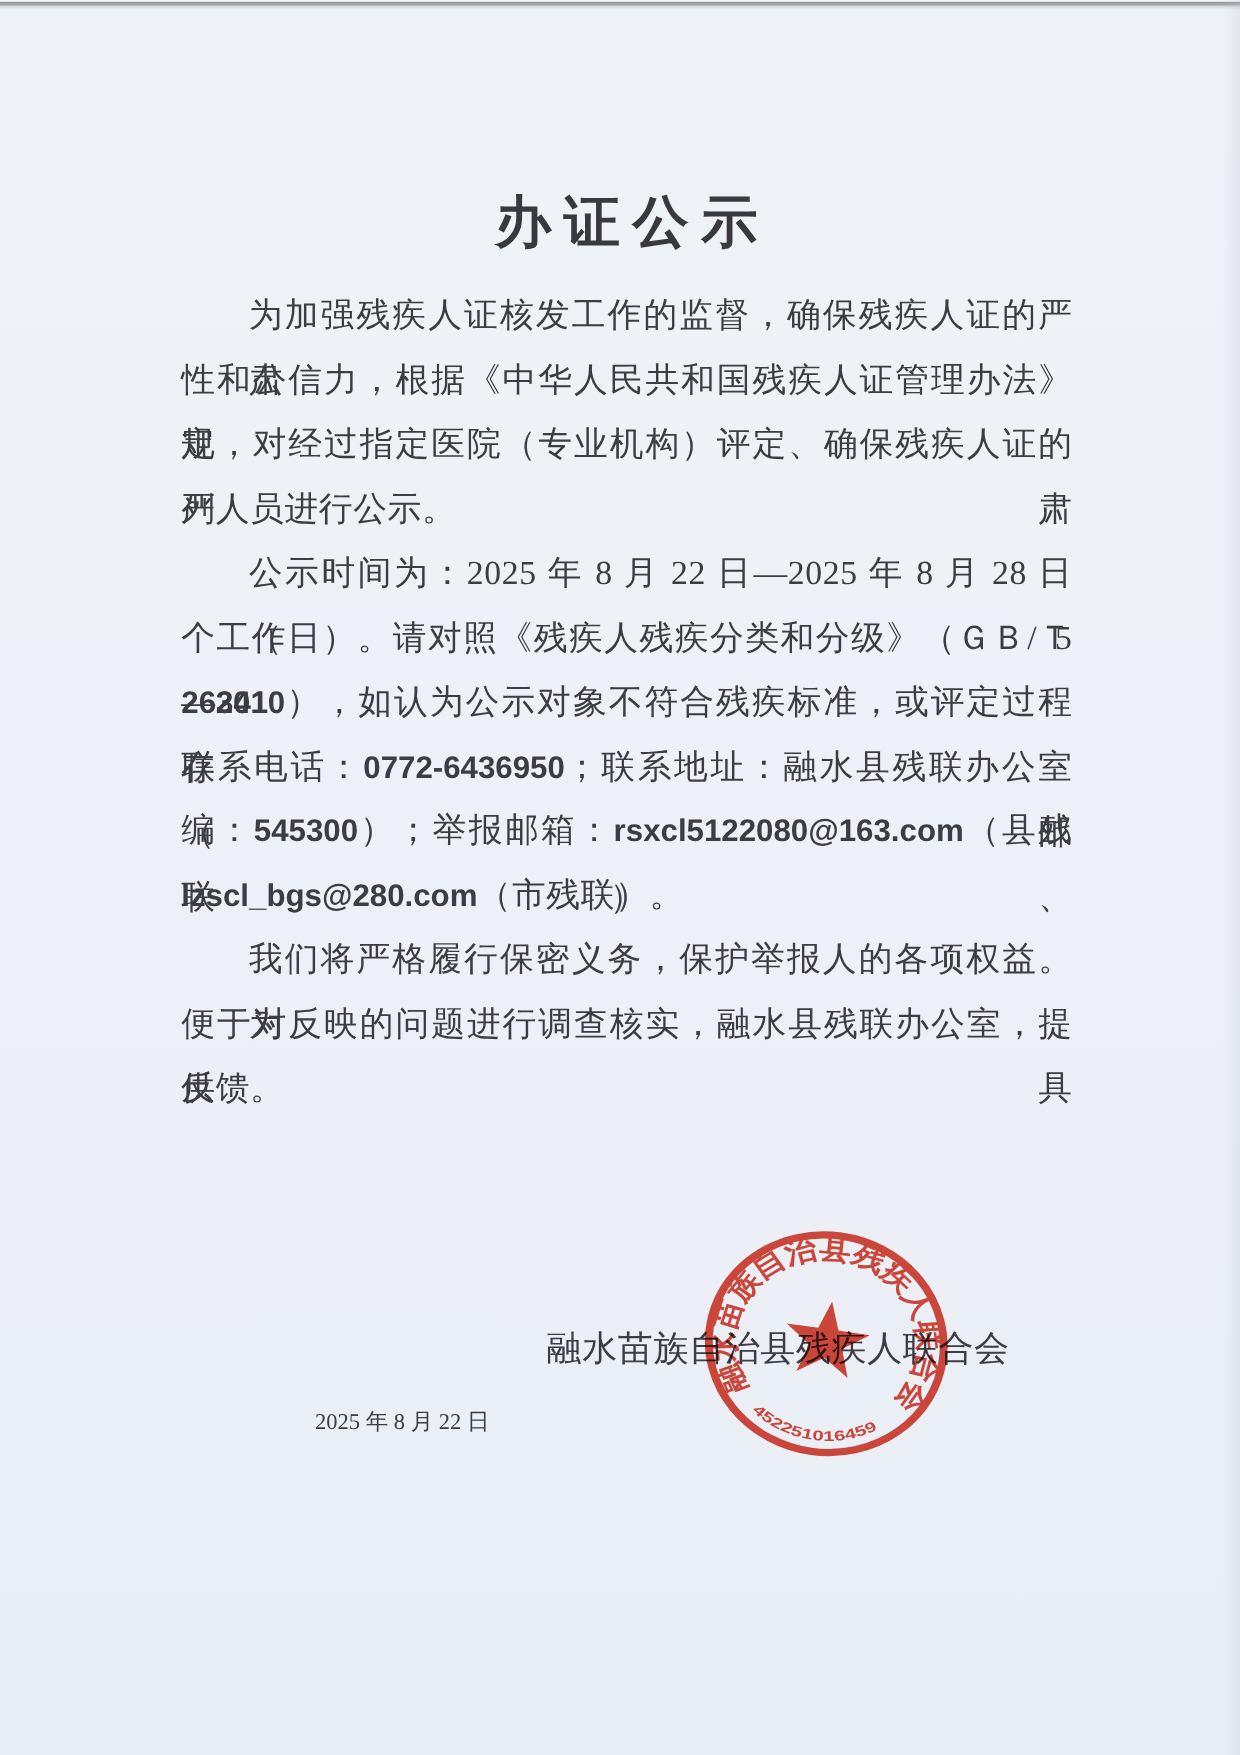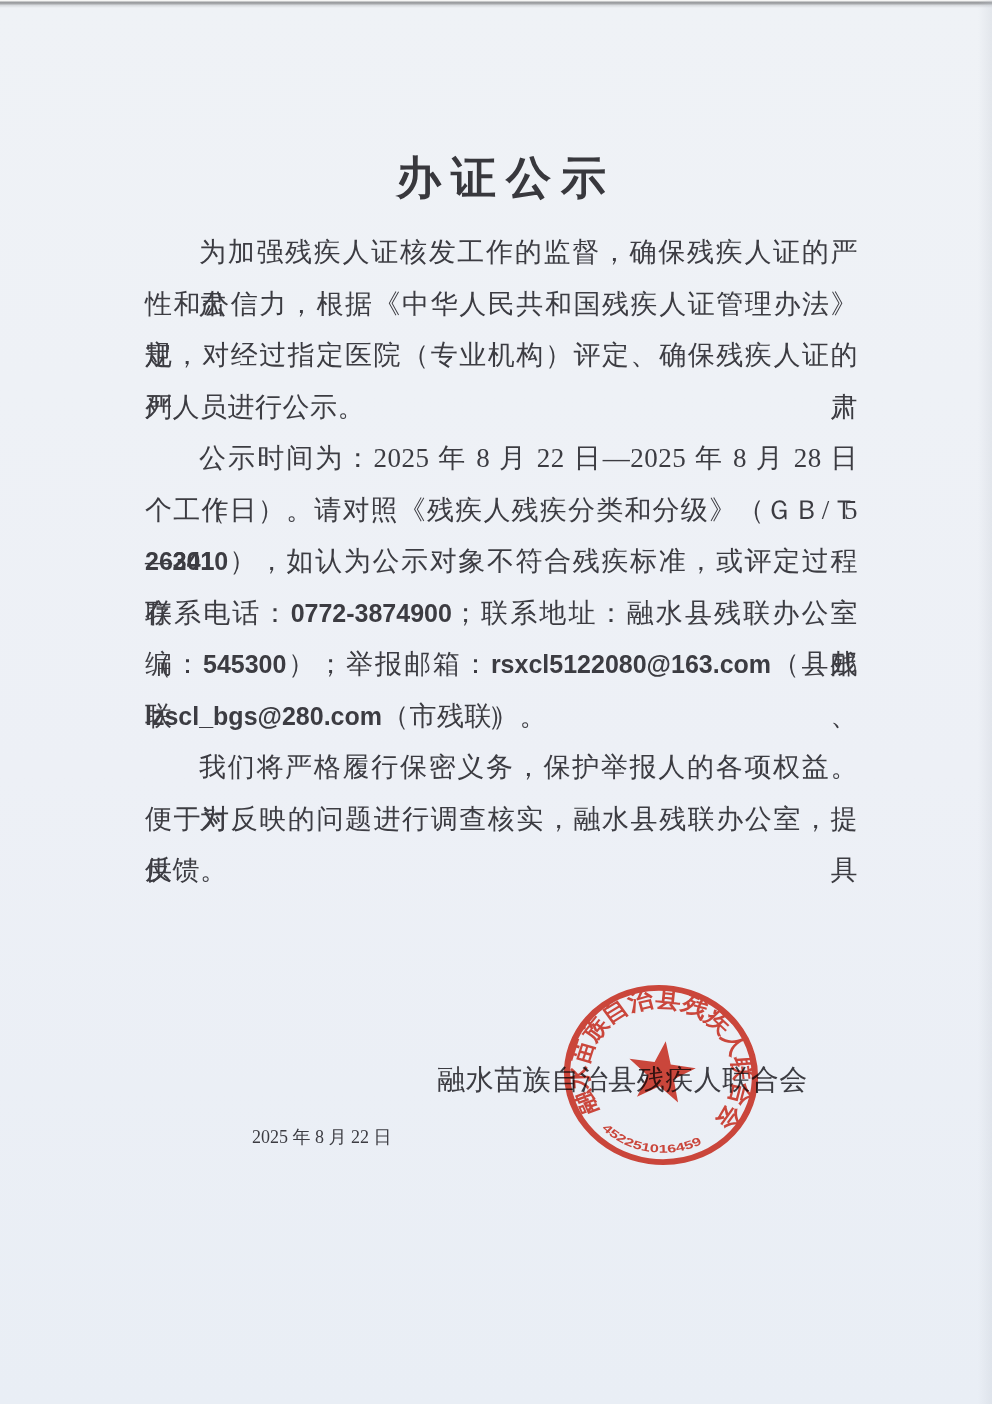--- a/index.html
+++ b/index.html
@@ -59,21 +59,21 @@
 <h1 class="title">办证公示</h1>
 
 <div class="body-text">
     <div class="doc-line just ind">为加强残疾人证核发工作的监督，确保残疾人证的严肃</div>
     <div class="doc-line just">性和公信力，根据《中华人民共和国残疾人证管理办法》规</div>
     <div class="doc-line just">定，对经过指定医院（专业机构）评定、确保残疾人证的严肃</div>
     <div class="doc-line">列人员进行公示。</div>
     <div class="doc-line just ind">公示时间为：2025 年 8 月 22 日—2025 年 8 月 28 日（5</div>
     <div class="doc-line just">个工作日）。请对照《残疾人残疾分类和分级》（ＧＢ/Ｔ <span class="bnum">26341</span></div>
     <div class="doc-line just">—<span class="bnum">2010</span>），如认为公示对象不符合残疾标准，或评定过程存</div>
-    <div class="doc-line just">联系电话：<span class="bnum">0772-3874900</span>；联系地址：融水县残联办公室（邮</div>
+    <div class="doc-line just">联系电话：<span class="bnum">0772-6436950</span>；联系地址：融水县残联办公室（邮</div>
     <div class="doc-line just">编：<span class="bnum">545300</span>）；举报邮箱：<span class="bnum">rsxcl5122080@163.com</span>（县残联）、</div>
     <div class="doc-line"><span class="bnum">lzscl_bgs@280.com</span>（市残联）。</div>
     <div class="doc-line just ind">我们将严格履行保密义务，保护举报人的各项权益。为</div>
     <div class="doc-line just">便于对反映的问题进行调查核实，融水县残联办公室，提供具</div>
     <div class="doc-line">反馈。</div>
   </div>
 
 <div class="signature">融水苗族自治县残疾人联合会</div>
 <div class="dateline">2025 年 8 月 22 日</div>
 

